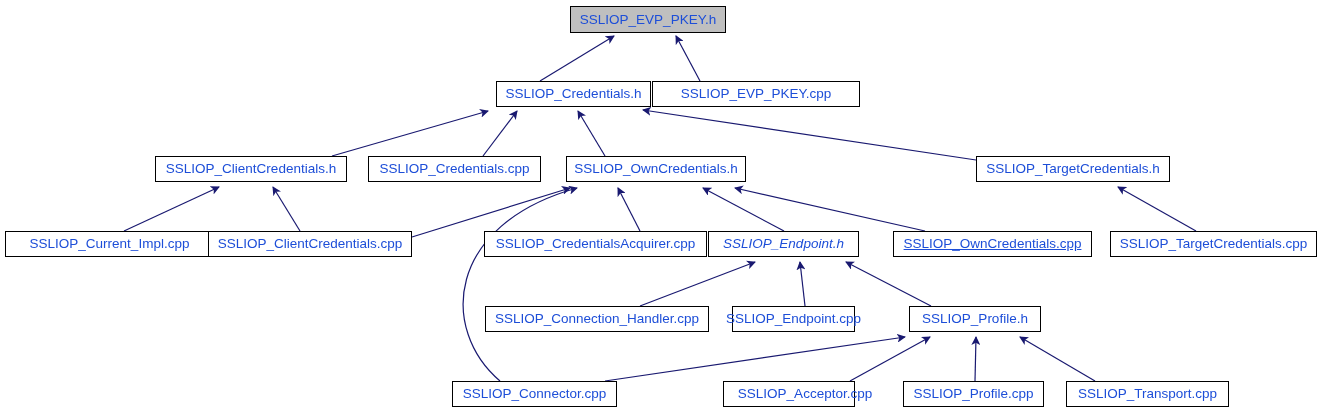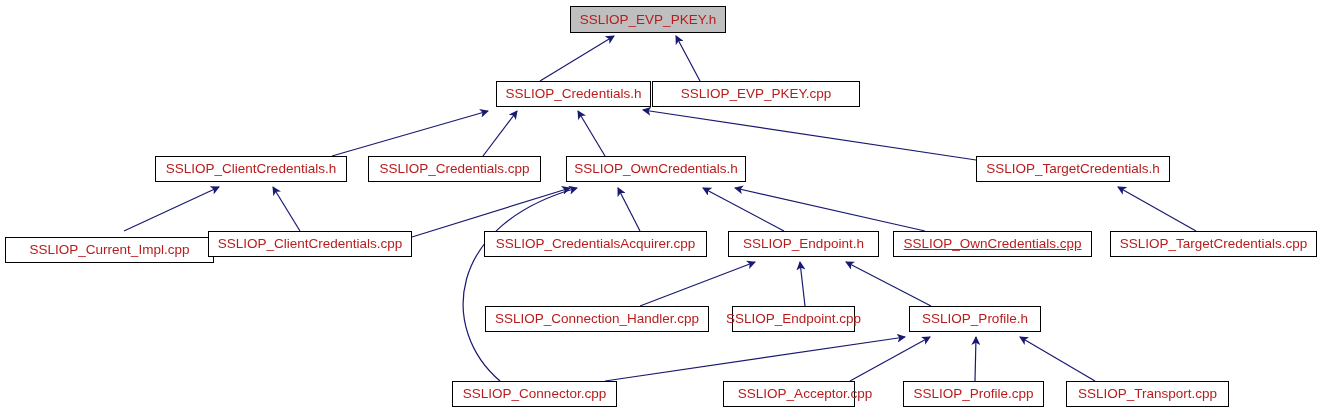--- a/index.html
+++ b/index.html
@@ -24,21 +24,21 @@
     top: 0;
     width: 1325px;
     height: 411px;
     pointer-events: none;
   }
   .node {
     position: absolute;
     box-sizing: border-box;
     border: 1px solid #000000;
     background: #ffffff;
-    color: #b91c1c;
+    color: #1d4ed8;
     font-size: 13.5px;
     line-height: 1;
     display: flex;
     align-items: center;
     justify-content: center;
     white-space: nowrap;
     letter-spacing: 0px;
   }
   .node.highlight {
     background: #bfbfbf;
@@ -100,30 +100,30 @@
       </div>
       <div class="node" style="left: 368px; top: 156px; width: 173px; height: 26px;">
         <span>SSLIOP_Credentials.cpp</span>
       </div>
       <div class="node" style="left: 566px; top: 156px; width: 180px; height: 26px;">
         <span>SSLIOP_OwnCredentials.h</span>
       </div>
       <div class="node" style="left: 976px; top: 156px; width: 194px; height: 26px;">
         <span>SSLIOP_TargetCredentials.h</span>
       </div>
-      <div class="node" style="left: 5px; top: 237px; width: 209px; height: 26px;">
+      <div class="node" style="left: 5px; top: 231px; width: 209px; height: 26px;">
         <span>SSLIOP_Current_Impl.cpp</span>
       </div>
       <div class="node" style="left: 208px; top: 231px; width: 204px; height: 26px;">
         <span>SSLIOP_ClientCredentials.cpp</span>
       </div>
       <div class="node" style="left: 484px; top: 231px; width: 223px; height: 26px;">
         <span>SSLIOP_CredentialsAcquirer.cpp</span>
       </div>
-      <div class="node" style="left: 728px; top: 231px; width: 151px; height: 26px;">
+      <div class="node" style="left: 708px; top: 231px; width: 151px; height: 26px; font-style: italic;">
         <span>SSLIOP_Endpoint.h</span>
       </div>
       <div class="node" style="left: 893px; top: 231px; width: 199px; height: 26px; text-decoration: underline;">
         <span>SSLIOP_OwnCredentials.cpp</span>
       </div>
       <div class="node" style="left: 1110px; top: 231px; width: 207px; height: 26px;">
         <span>SSLIOP_TargetCredentials.cpp</span>
       </div>
       <div class="node" style="left: 485px; top: 306px; width: 224px; height: 26px;">
         <span>SSLIOP_Connection_Handler.cpp</span>

